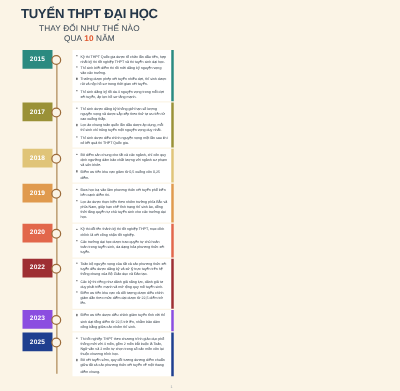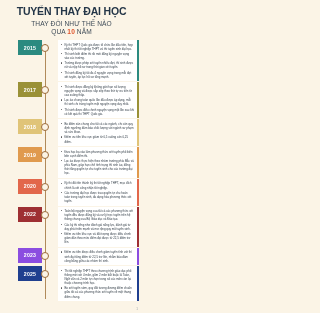--- a/index.html
+++ b/index.html
@@ -73,21 +73,21 @@
     position:absolute;right:5px;bottom:2px;
     font-size:3px;color:#9aa3ab;
   }
 </style>
 </head>
 <body>
 
 <div class="page">
 
   <div class="header">
-    <div class="title">TUYỂN THAY ĐẠI HỌC</div>
+    <div class="title">TUYỂN THPT ĐẠI HỌC</div>
     <div class="sub1">THAY ĐỔI NHƯ THẾ NÀO</div>
     <div class="sub2">
       <span>QUA</span>
       <span class="hl">10</span>
       <span>NĂM</span>
     </div>
   </div>
 
   <div class="timeline" id="timeline">
     <div class="axis"></div>

